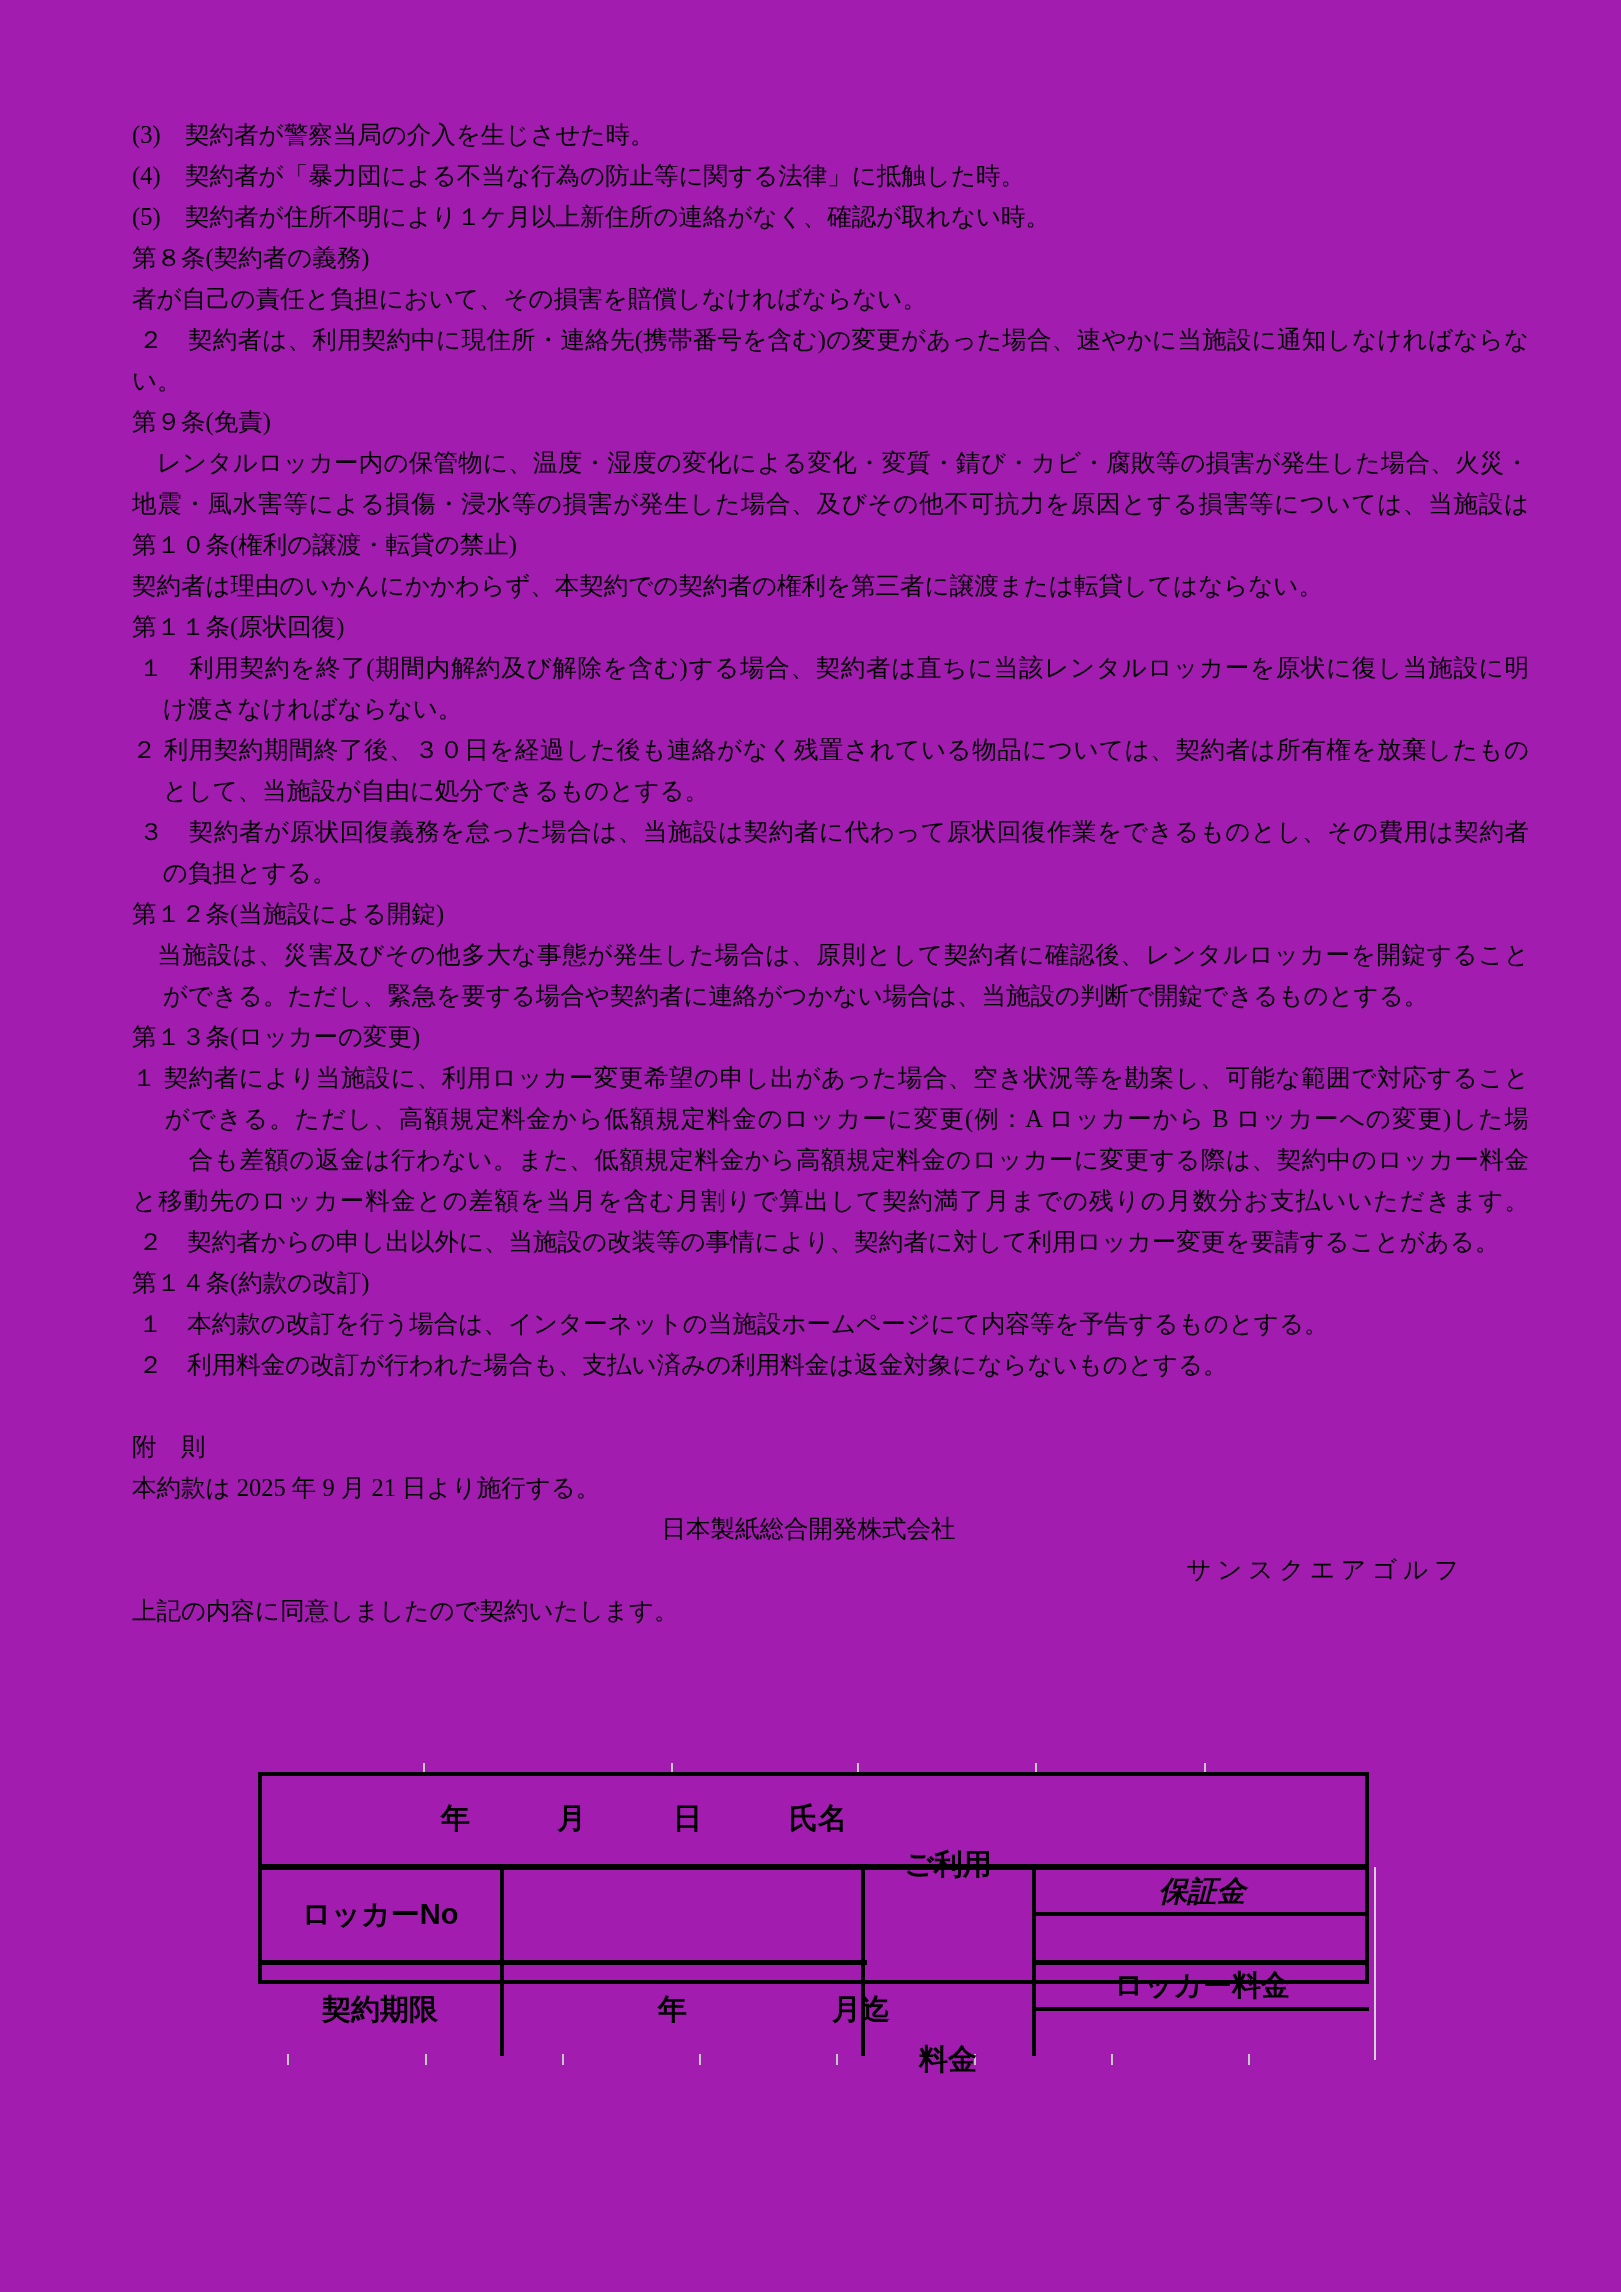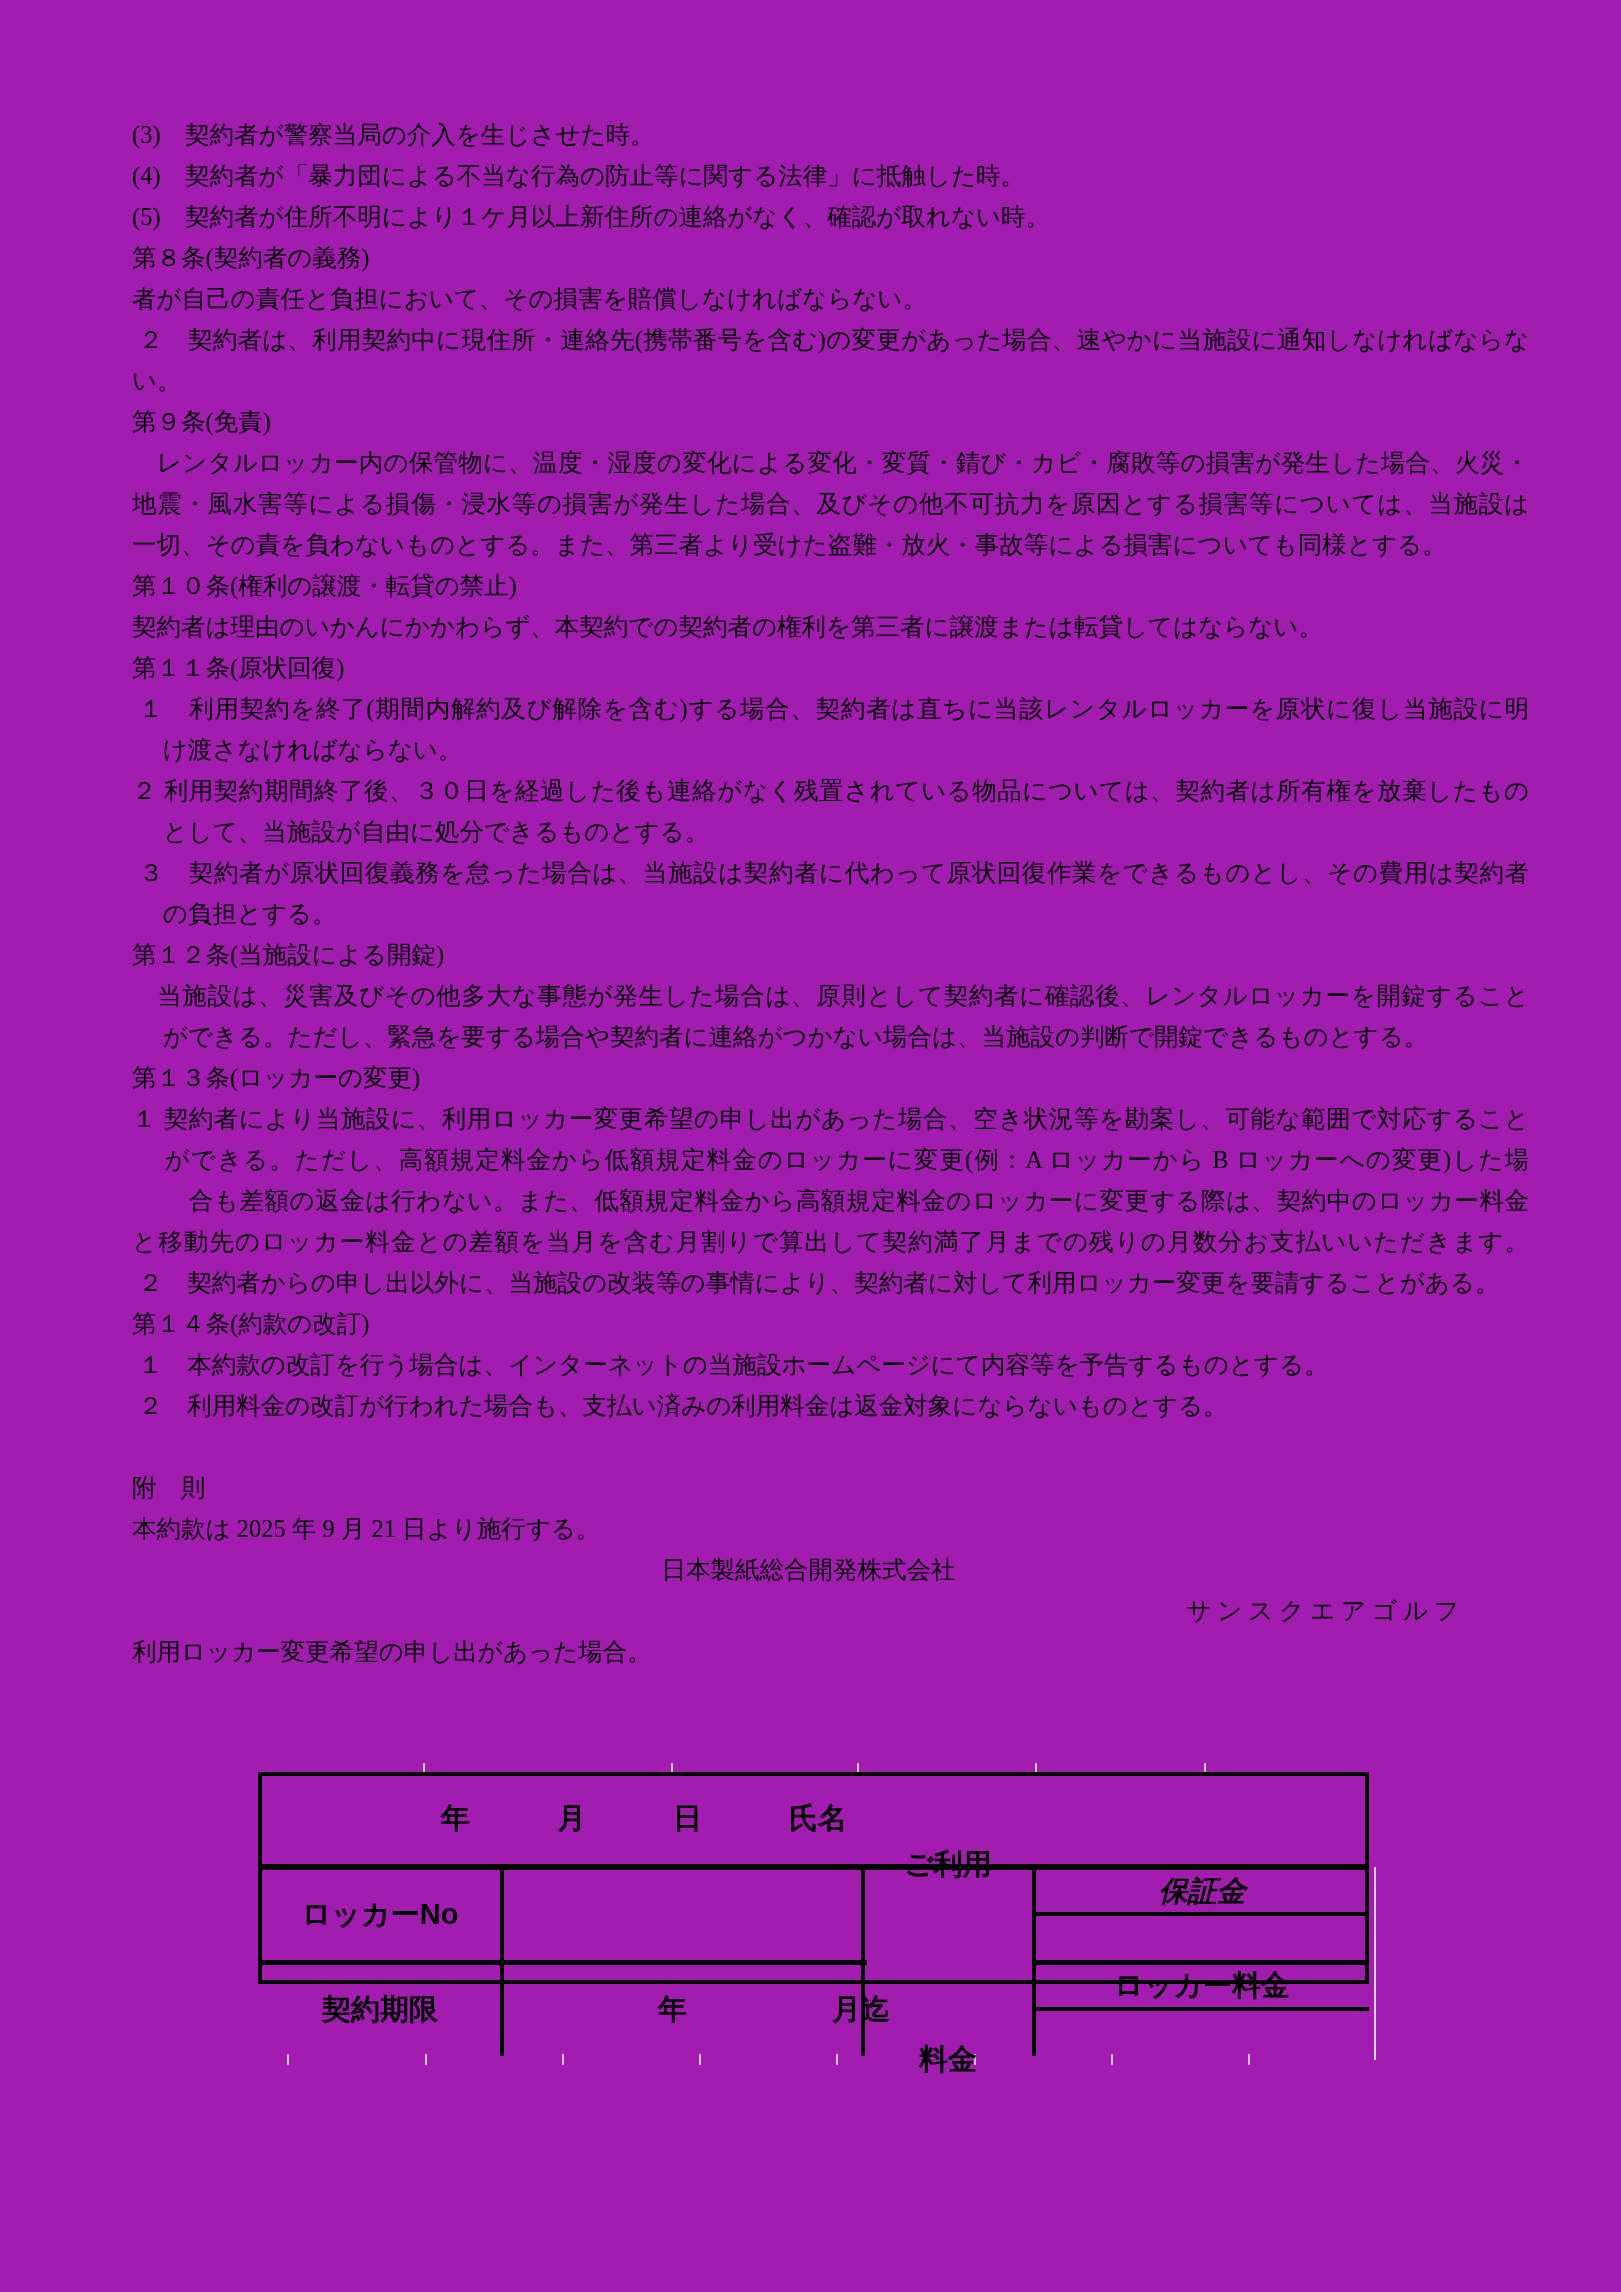--- a/index.html
+++ b/index.html
@@ -68,21 +68,20 @@
       <div class="line">(3)　契約者が警察当局の介入を生じさせた時。</div>
       <div class="line">(4)　契約者が「暴力団による不当な行為の防止等に関する法律」に抵触した時。</div>
       <div class="line">(5)　契約者が住所不明により１ケ月以上新住所の連絡がなく、確認が取れない時。</div>
       <div class="line">第８条(契約者の義務)</div>
       <div class="line">者が自己の責任と負担において、その損害を賠償しなければならない。</div>
       <div class="line just"> ２　契約者は、利用契約中に現住所・連絡先(携帯番号を含む)の変更があった場合、速やかに当施設に通知しなければならな</div>
       <div class="line">い。</div>
       <div class="line">第９条(免責)</div>
       <div class="line just">　レンタルロッカー内の保管物に、温度・湿度の変化による変化・変質・錆び・カビ・腐敗等の損害が発生した場合、火災・</div>
       <div class="line just">地震・風水害等による損傷・浸水等の損害が発生した場合、及びその他不可抗力を原因とする損害等については、当施設は</div>
-      <div class="line">一切、その責を負わないものとする。また、第三者より受けた盗難・放火・事故等による損害についても同様とする。</div>
       <div class="line">第１０条(権利の譲渡・転貸の禁止)</div>
       <div class="line">契約者は理由のいかんにかかわらず、本契約での契約者の権利を第三者に譲渡または転貸してはならない。</div>
       <div class="line">第１１条(原状回復)</div>
       <div class="line just"> １　利用契約を終了(期間内解約及び解除を含む)する場合、契約者は直ちに当該レンタルロッカーを原状に復し当施設に明</div>
       <div class="line">　 け渡さなければならない。</div>
       <div class="line just">２ 利用契約期間終了後、３０日を経過した後も連絡がなく残置されている物品については、契約者は所有権を放棄したもの</div>
       <div class="line">　 として、当施設が自由に処分できるものとする。</div>
       <div class="line just"> ３　契約者が原状回復義務を怠った場合は、当施設は契約者に代わって原状回復作業をできるものとし、その費用は契約者</div>
       <div class="line">　 の負担とする。</div>
       <div class="line">第１２条(当施設による開錠)</div>
@@ -95,21 +94,21 @@
       <div class="line just">と移動先のロッカー料金との差額を当月を含む月割りで算出して契約満了月までの残りの月数分お支払いいただきます。</div>
       <div class="line"> ２　契約者からの申し出以外に、当施設の改装等の事情により、契約者に対して利用ロッカー変更を要請することがある。</div>
       <div class="line">第１４条(約款の改訂)</div>
       <div class="line"> １　本約款の改訂を行う場合は、インターネットの当施設ホームページにて内容等を予告するものとする。</div>
       <div class="line"> ２　利用料金の改訂が行われた場合も、支払い済みの利用料金は返金対象にならないものとする。</div>
       <div class="line">&nbsp;</div>
       <div class="line">附　則</div>
       <div class="line">本約款は 2025 年 9 月 21 日より施行する。</div>
       <div class="line right">日本製紙総合開発株式会社</div>
       <div class="line right2">サンスクエアゴルフ</div>
-      <div class="line">利用ロッカー変更希望の申し出があった場合。</div>
+      <div class="line">上記の内容に同意しましたので契約いたします。</div>
     </div>
 
   <div class="tbl">
 
     <div class="tick" style="left:165px;top:-8.8px;"></div>
     <div class="tick" style="left:413px;top:-8.8px;"></div>
     <div class="tick" style="left:599px;top:-8.8px;"></div>
     <div class="tick" style="left:777px;top:-8.8px;"></div>
     <div class="tick" style="left:946px;top:-8.8px;"></div>
     <div class="tick" style="left:29px;top:282px;"></div>

